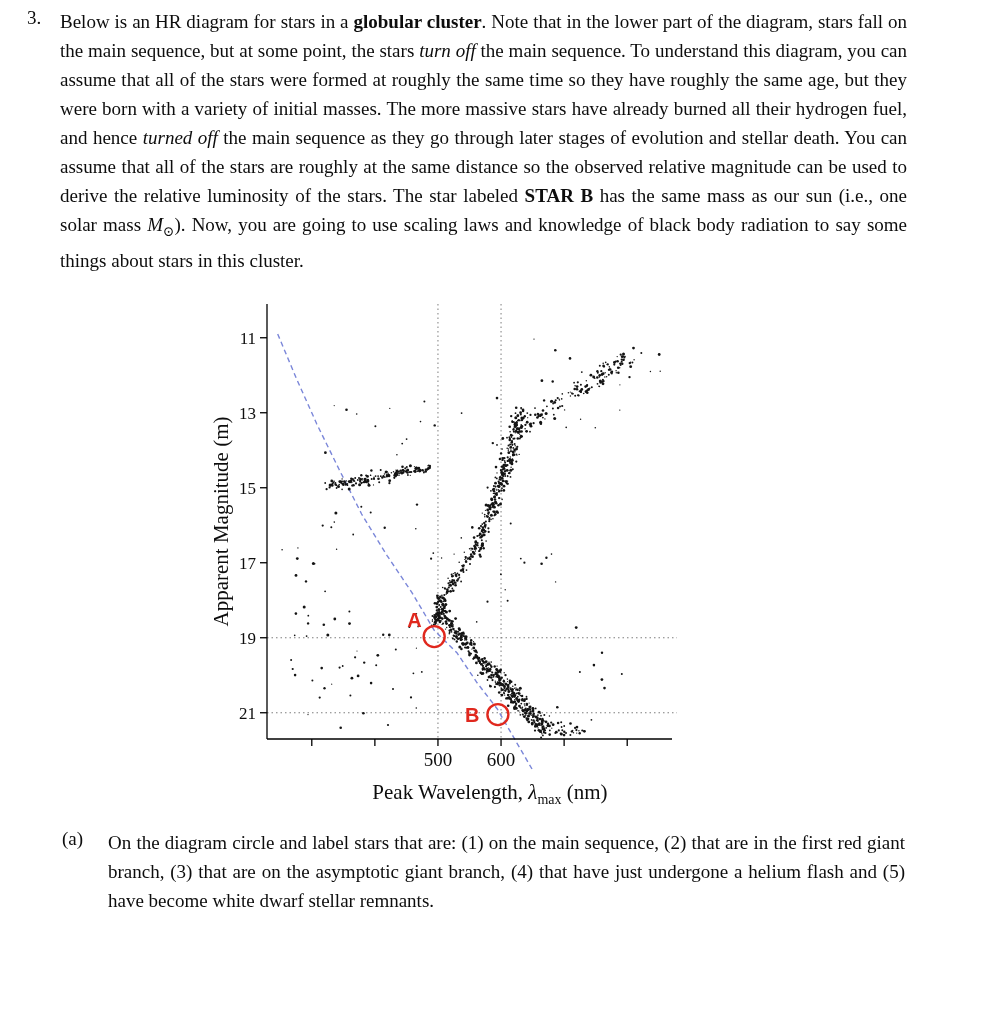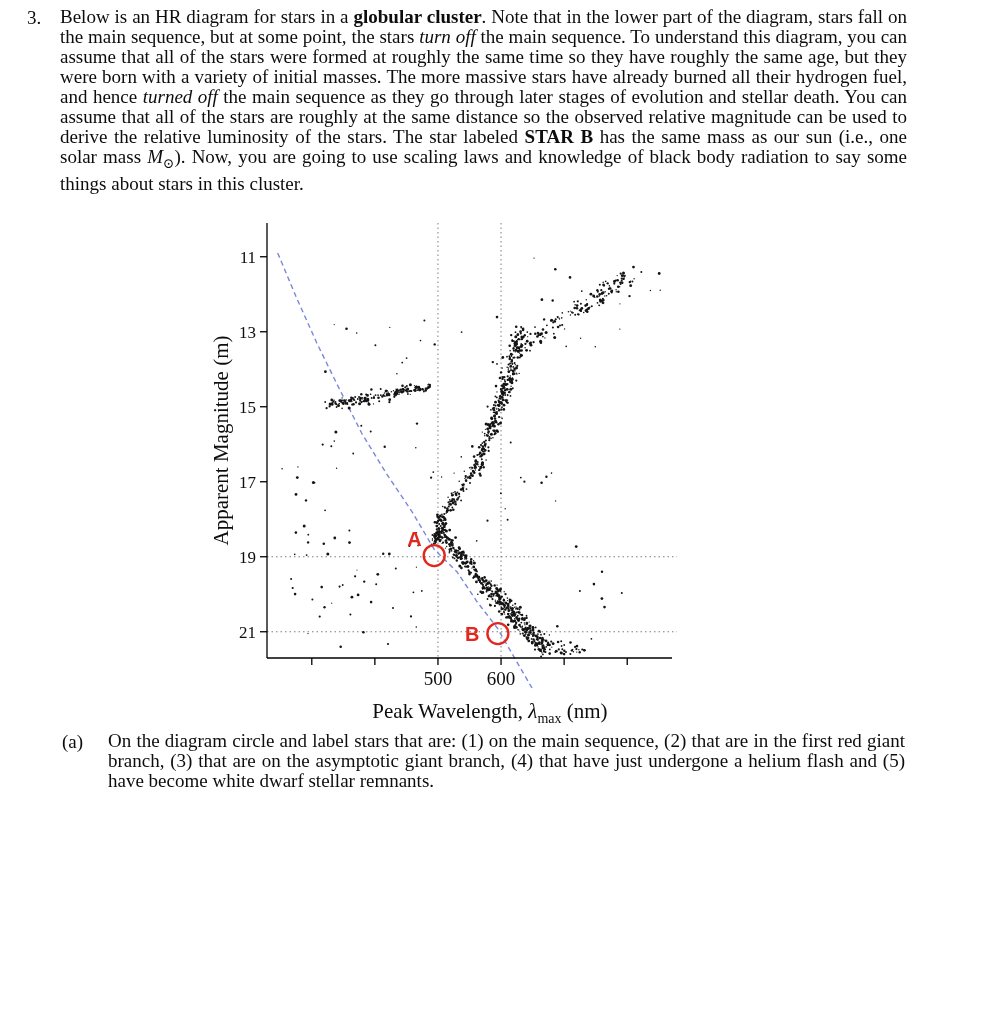--- a/index.html
+++ b/index.html
@@ -6,23 +6,23 @@
   html,body { background:#ffffff; }
   body {
     width:987px; height:1024px; overflow:hidden;
     color:#0d0d0d;
     font-family:"Liberation Serif","DejaVu Serif",serif;
     font-size:19px;
   }
   .doc { position:relative; width:987px; height:1024px; }
   .prob { display:flex; padding:7px 80px 0 27px; }
   .num  { width:33px; flex:none; }
-  .ptext { flex:1; text-align:justify; line-height:20px; }
+  .ptext { flex:1; text-align:justify; line-height:29px; }
   .msub { vertical-align:sub; font-size:0.72em; }
-  .fig { margin:24px 0 0 212px; width:475px; height:505px; }
+  .fig { margin:24px 0 16px 212px; width:475px; height:505px; }
   .part { display:flex; padding:8px 82px 0 62px; }
   .plab { width:46px; flex:none; }
 
   
   .grid  { stroke:#6e6e6e; stroke-width:0.9; stroke-dasharray:1.5 3; fill:none; }
   .curve { stroke-width:1.4; stroke-dasharray:5 3.5; fill:none; }
   .pt    { fill:#141414; }
   .ax    { stroke:#000; stroke-width:1.3; }
   .ytick { font-family:"Liberation Serif","DejaVu Serif",serif; font-size:17px; text-anchor:end; fill:#0d0d0d; }
   .xtick { font-family:"Liberation Serif","DejaVu Serif",serif; font-size:19px; text-anchor:middle; fill:#0d0d0d; }

